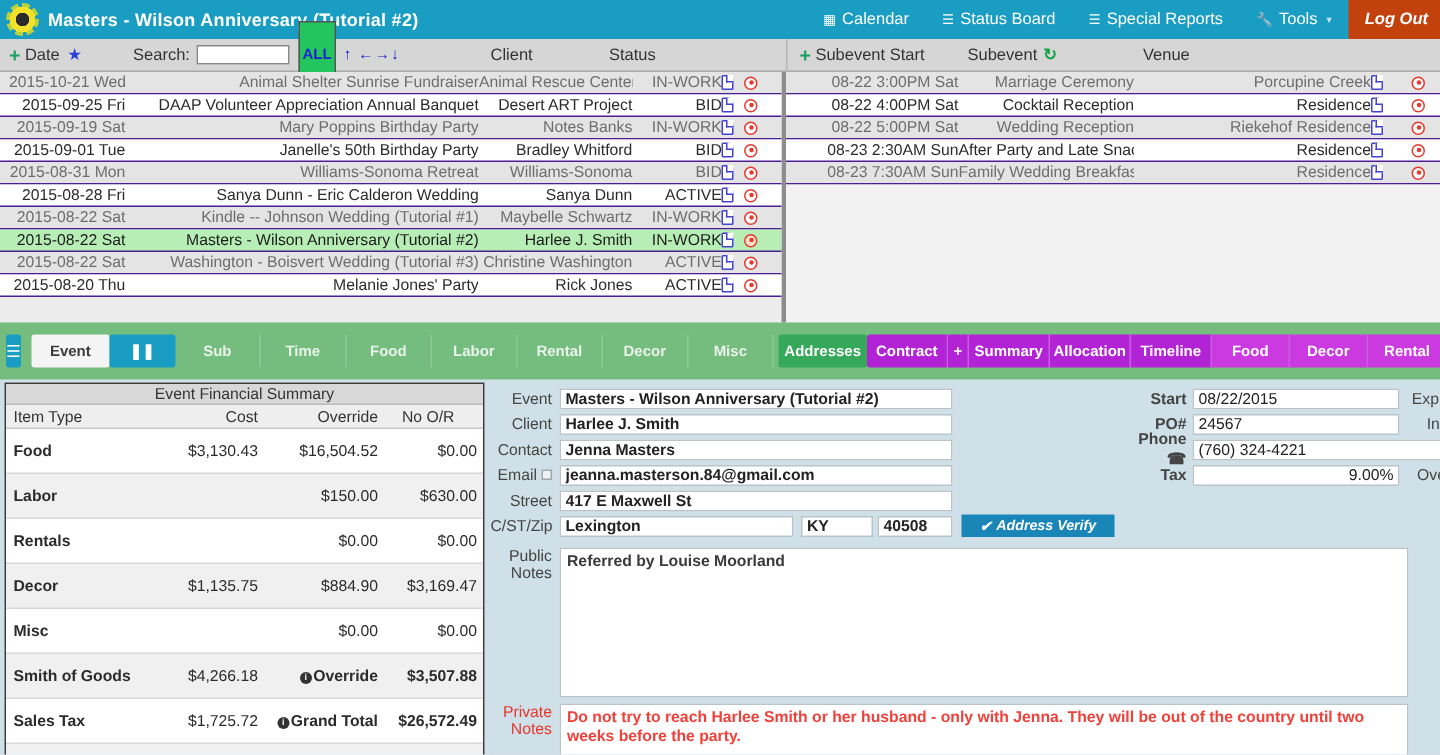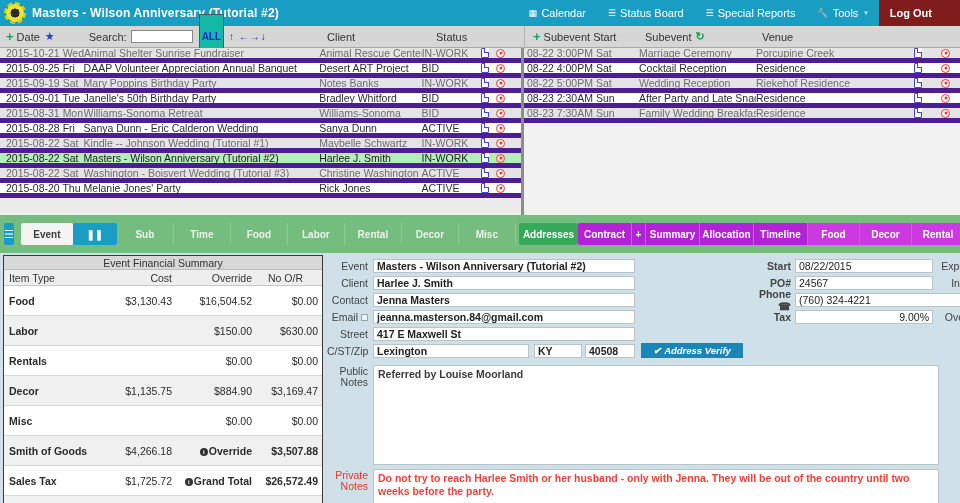--- a/index.html
+++ b/index.html
@@ -37,58 +37,58 @@
        #b9d13a 62.5% 70.5%, transparent 70.5% 75%,
        #b9d13a 75% 83%, transparent 83% 87.5%,
        #b9d13a 87.5% 95.5%, transparent 95.5% 100%);
   }
   .app-title { font-size: 12px; font-weight: bold; letter-spacing: .2px; }
   .topnav { margin-left: auto; display: flex; align-items: center; height: 26px; }
   .topnav .navitem {
     display: flex; align-items: center; gap: 4px;
     padding: 0 11px; height: 26px; font-size: 11px; color: #fff; cursor: pointer;
   }
-  .topnav .navitem.logout { background: #7f1d1d; font-weight: bold; padding-right: 28px; }
+  .topnav .navitem.logout { background: #c2410c; font-weight: bold; padding-right: 8px; font-style: italic; }
   .nicon { font-size: 9px; line-height: 1; }
   .caret-sm { font-size: 7px; opacity: .75; margin-left: 2px; }
 
   
   .headrow {
     height: 22px; background: #d6d6d6; display: flex; align-items: center;
     flex: 0 0 22px; border-bottom: 1px solid #a9a9a9;
     font-size: 11px; color: #333; position: relative;
   }
   .hplus { color: #17a05f; font-weight: bold; font-size: 13px; margin: 0 3px 0 6px; }
   .hstar { color: #2a3fd4; font-size: 11px; margin-left: 5px; }
   .srch-label { margin-left: 34px; margin-right: 4px; }
   .srch-input {
     width: 62px; height: 13px; border: 1px solid #888; background: #fff;
     font-size: 10px; padding: 0 2px; font-family: inherit;
   }
   .allbtn {
-    margin-left: 6px; border: 1px solid #555; background: #14b8a6;
+    margin-left: 6px; border: 1px solid #555; background: #22c55e;
     color: #2222cc; font-size: 10px; font-weight: bold; padding: 16px 2px; line-height: 12px; cursor: pointer;
   }
   .arrws { margin-left: 5px; color: #1414c8; font-size: 10px; letter-spacing: 1px; }
   .col-client { position: absolute; left: 327px; }
-  .col-status { position: absolute; left: 436px; }
+  .col-status { position: absolute; left: 406px; }
   .col-sub-start { position: absolute; left: 527px; display:flex; align-items:center; }
   .col-subevent { position: absolute; left: 645px; display:flex; align-items:center; gap:4px;}
   .col-venue { position: absolute; left: 762px; }
   .refresh-ic { color: #16a34a; font-weight: bold; font-size: 11px; }
   .divider-v { position: absolute; top: 0; width: 1px; height: 22px; background: #b5b5b5; }
 
   
   .tables { flex: 0 0 167px; display: flex; background: #ececec; }
   .tbl { position: relative; }
   .tbl-left  { width: 524px; border-right: 3px solid #8d8d8d; }
   .tbl-right { width: 436px; }
   .trow {
     display: flex; align-items: center; height: 15px;
-    border-bottom: 5px solid #4c1d95; font-size: 10.5px; color: #2b2b2b;
+    border-bottom: 1px solid #4c1d95; font-size: 10.5px; color: #2b2b2b; text-align: right;
   }
   .trow.odd  { background: #e4e4e4; color: #6d6d6d; }
   .trow.even { background: #ffffff; }
   .trow.sel  { background: #b6eeb6; color: #1c1c1c; }
   .c-date { width: 84px; padding-left: 6px; white-space: nowrap; }
   .c-name { width: 237px; white-space: nowrap; overflow: hidden; }
   .c-client { width: 103px; white-space: nowrap; overflow: hidden; }
   .c-status { width: 60px; white-space: nowrap; }
   .c-ic { width: 40px; display: flex; gap: 7px; align-items: center; }
   .c-sstart { width: 115px; padding-left: 3px; white-space: nowrap; }

